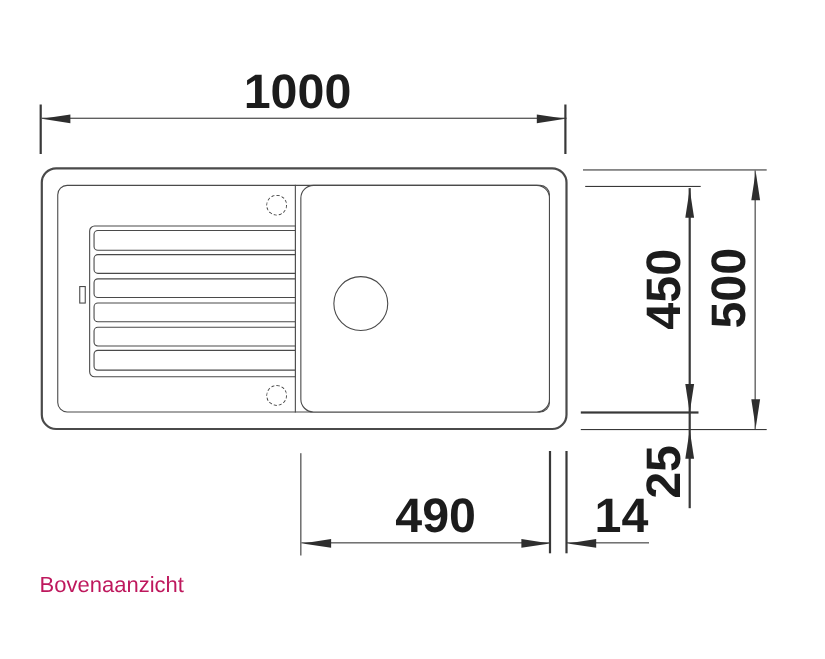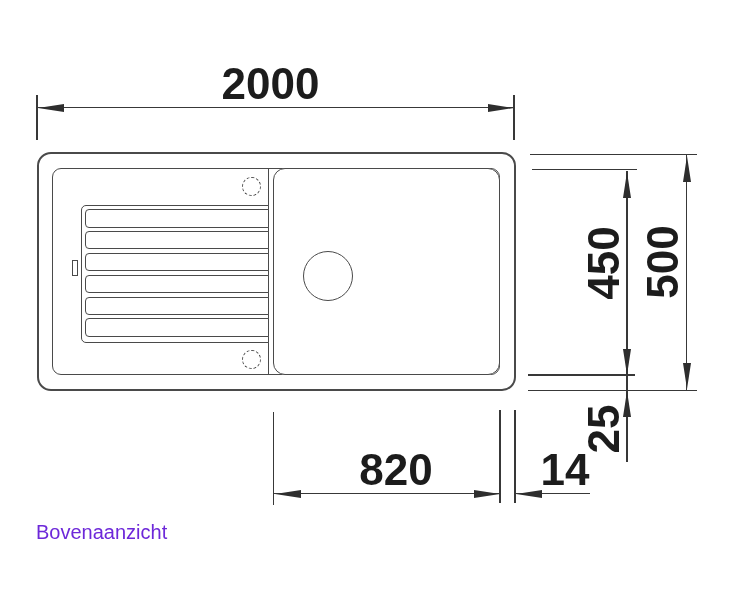--- a/index.html
+++ b/index.html
@@ -84,21 +84,21 @@
   #lbl-1000 { left: 170.5px; top: 62px;  width: 200px; height: 44px; }
   #lbl-450  { left: 534px;   top: 241px; width: 140px; height: 44px; }
   #lbl-500  { left: 592.5px; top: 240px; width: 140px; height: 44px; }
   #lbl-25   { left: 534px;   top: 407px; width: 140px; height: 44px; }
   #lbl-490  { left: 296px;   top: 448px; width: 200px; height: 44px; }
   #lbl-15   { left: 515px;   top: 448px; width: 100px; height: 44px; }
 
   #caption {
     left: 36px; top: 520px;
     font-size: 20px;
-    color: #6d28d9;
+    color: #be185d;
     line-height: 24px;
   }
 </style>
 </head>
 <body>
 
 <div id="canvas">
 
   <div id="sink-outer"></div>
   <div id="sink-rim" class="stroke"></div>
@@ -114,21 +114,21 @@
   <div id="overflow-notch" class="stroke"></div>
   <div id="drain-hole" class="stroke"></div>
   <div id="tap-hole-top" class="tap-hole"></div>
   <div id="tap-hole-bottom" class="tap-hole"></div>
 
   <div id="ext-1000-l" class="dline"></div>
   <div id="ext-1000-r" class="dline"></div>
   <div id="dim-1000-line" class="dline"></div>
   <div id="dim-1000-al" class="arrow ar-left"></div>
   <div id="dim-1000-ar" class="arrow ar-right"></div>
-  <div id="lbl-1000" class="dim-label">2000</div>
+  <div id="lbl-1000" class="dim-label">1000</div>
 
   <div id="ext-450-t" class="dline"></div>
   <div id="ext-450-b" class="dline"></div>
   <div id="dim-450-line" class="dline"></div>
   <div id="dim-450-au" class="arrow ar-up"></div>
   <div id="dim-450-ad" class="arrow ar-down"></div>
   <div id="dim-25-au" class="arrow ar-up"></div>
   <div id="lbl-450" class="dim-label rot">450</div>
   <div id="lbl-25" class="dim-label rot">25</div>
 
@@ -138,20 +138,20 @@
   <div id="dim-500-au" class="arrow ar-up"></div>
   <div id="dim-500-ad" class="arrow ar-down"></div>
   <div id="lbl-500" class="dim-label rot">500</div>
 
   <div id="ext-490-l" class="dline"></div>
   <div id="ext-490-m" class="dline"></div>
   <div id="ext-490-r" class="dline"></div>
   <div id="dim-490-line" class="dline"></div>
   <div id="dim-490-al" class="arrow ar-left"></div>
   <div id="dim-490-ar" class="arrow ar-right"></div>
-  <div id="lbl-490" class="dim-label">820</div>
+  <div id="lbl-490" class="dim-label">490</div>
   <div id="dim-15-line" class="dline"></div>
   <div id="dim-15-al" class="arrow ar-left"></div>
   <div id="lbl-15" class="dim-label">14</div>
 
   <div id="caption">Bovenaanzicht</div>
 
 </div>
 
 </body></html>

